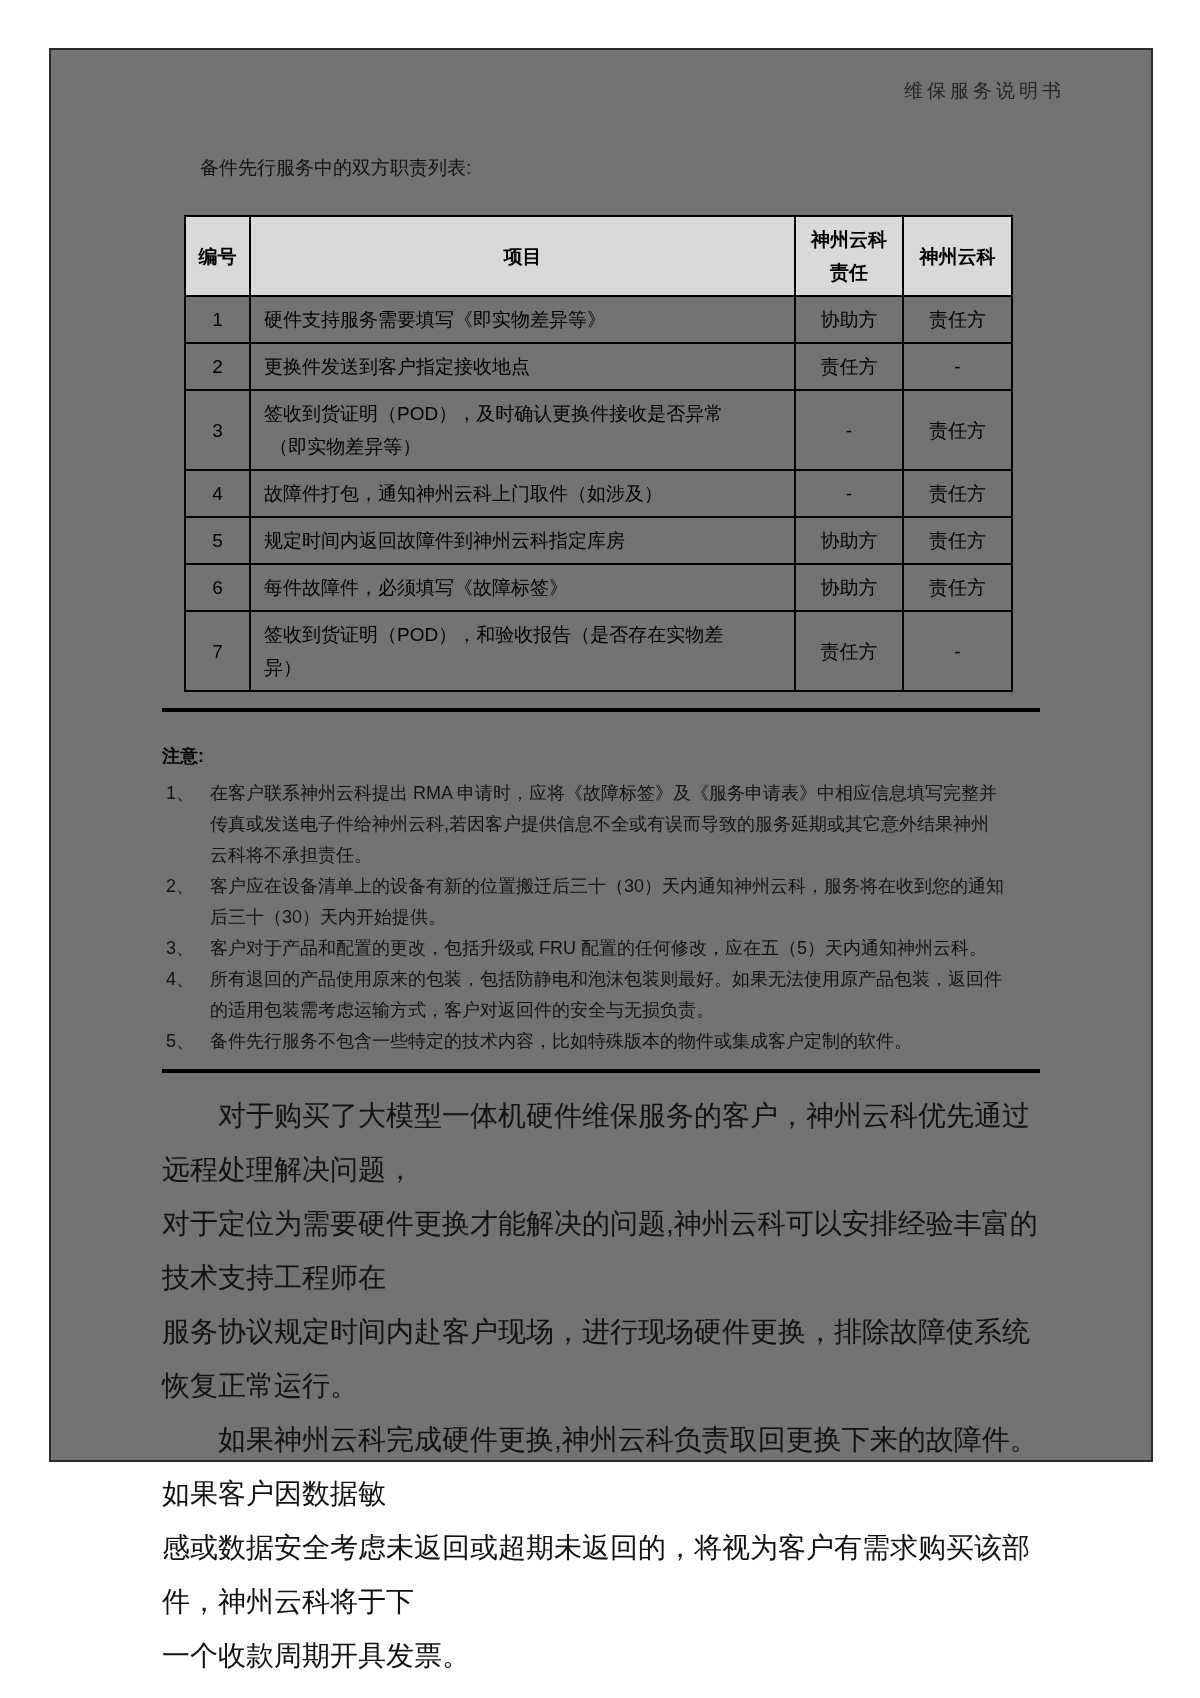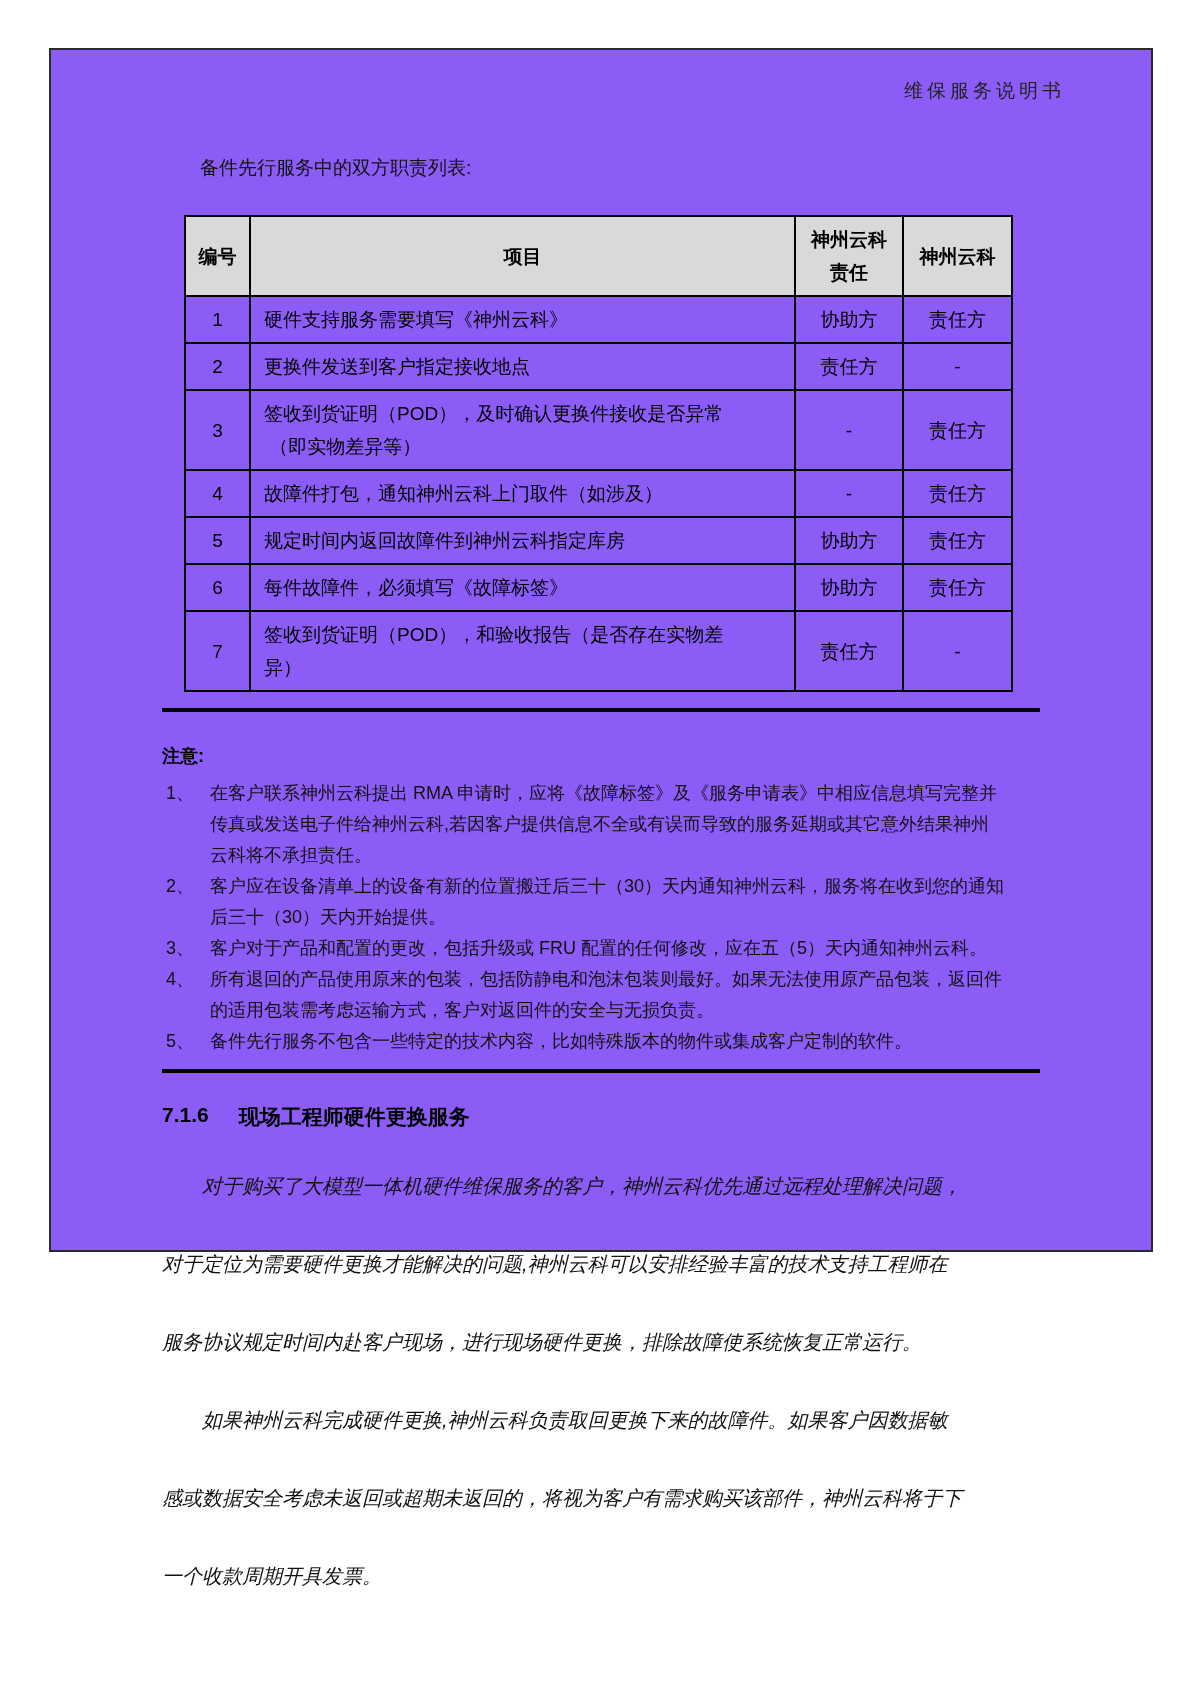--- a/index.html
+++ b/index.html
@@ -1,22 +1,22 @@
 <!DOCTYPE html>
 <html lang="zh" style="--header-bg: #d9d9d9;"><head>
 <meta charset="utf-8">
 <style>
   * { margin: 0; padding: 0; box-sizing: border-box; }
   html, body { width: 1200px; height: 1698px; background: #ffffff; }
   body { font-family: "Liberation Sans", sans-serif; color: #1a1a1a; position: relative; }
 
   .page {
     position: absolute; left: 49px; top: 48px;
-    width: 1104px; height: 1204px;
-    border: 2px solid #2b2b2b; background: #8b5cf6;
+    width: 1104px; height: 1414px;
+    border: 2px solid #2b2b2b; background: #737373;
   }
 
   .doc-title {
     position: absolute; top: 28px; right: 86px;
     font-family: "Liberation Serif", serif;
     font-size: 19px; letter-spacing: 4px; color: #222;
   }
 
   .content { padding: 105px 111px 0 111px; }
 
@@ -43,22 +43,22 @@
   .note-item .num { width: 48px; flex: 0 0 48px; padding-left: 4px; }
   .note-item .txt { flex: 1; white-space: pre-line; }
 
   .section-heading {
     margin-top: 30px; display: flex; gap: 30px;
     font-size: 21px; font-weight: bold; color: #000;
   }
 
   .body-paragraphs { margin-top: 16px; }
   .body-paragraphs p {
-    font-size: 20px; line-height: 78px; color: #111;
-    text-indent: 2em; white-space: pre-line; font-style: italic;
+    font-size: 28px; line-height: 54px; color: #111;
+    text-indent: 2em; white-space: pre-line;
   }
 
   .page-footer {
     position: absolute; left: 0; right: 0; bottom: 48px;
     text-align: center; font-family: "Liberation Serif", serif;
     font-size: 17px; color: #000;
   }
   .page-footer .pg { font-weight: bold; }
   .page-footer .sep { font-weight: normal; padding: 0 6px; }
 </style>
@@ -85,21 +85,21 @@
           <th>编号</th>
           <th>项目</th>
           <th>神州云科
 责任</th>
           <th>神州云科</th>
         </tr>
       </thead>
       <tbody>
           <tr>
         <td>1</td>
-        <td class="cell-item">硬件支持服务需要填写《神州云科》</td>
+        <td class="cell-item">硬件支持服务需要填写《即实物差异等》</td>
         <td>协助方</td>
         <td>责任方</td>
       </tr>
           <tr>
         <td>2</td>
         <td class="cell-item">更换件发送到客户指定接收地点</td>
         <td>责任方</td>
         <td>-</td>
       </tr>
           <tr>
@@ -164,24 +164,20 @@
       </div>
           <div class="note-item">
         <span class="num">5、</span>
         <span class="txt">备件先行服务不包含一些特定的技术内容，比如特殊版本的物件或集成客户定制的软件。</span>
       </div>
         </div>
     </div>
 
     <div class="thick-rule second"></div>
 
-    <div class="section-heading">
-      <span>7.1.6</span>
-      <span>现场工程师硬件更换服务</span>
-    </div>
 
     <div class="body-paragraphs" id="paragraphs">
         <p>对于购买了大模型一体机硬件维保服务的客户，神州云科优先通过远程处理解决问题，
 对于定位为需要硬件更换才能解决的问题,神州云科可以安排经验丰富的技术支持工程师在
 服务协议规定时间内赴客户现场，进行现场硬件更换，排除故障使系统恢复正常运行。</p>
         <p>如果神州云科完成硬件更换,神州云科负责取回更换下来的故障件。如果客户因数据敏
 感或数据安全考虑未返回或超期未返回的，将视为客户有需求购买该部件，神州云科将于下
 一个收款周期开具发票。</p>
       </div>
 

